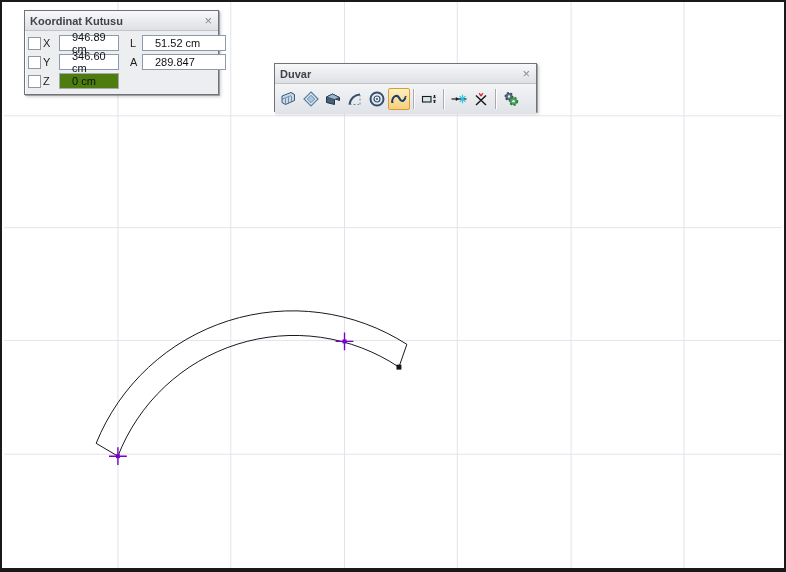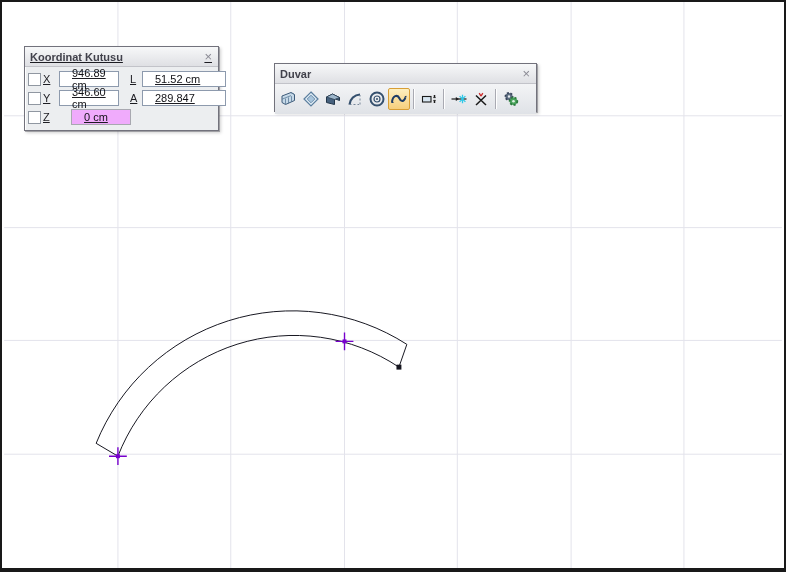--- a/index.html
+++ b/index.html
@@ -22,31 +22,31 @@
     font-weight:bold;color:#41414b;
     background:linear-gradient(#f7f8f9,#dfe0e4);
     border-bottom:1px solid #c2c3c9;
   }
   .panel-title .close{
     margin-left:auto;color:#8a8a94;font-size:13px;line-height:13px;
     font-weight:normal;cursor:default;padding:0 1px;
   }
 
   
-  .coordbox{left:22px;top:44px;width:193px;height:83px;text-decoration:underline;}
+  .coordbox{left:22px;top:8px;width:193px;height:83px;}
   .coord-rows{padding:4px 5px 3px 3px;display:flex;flex-direction:column;gap:3px;}
   .coord-row{display:flex;align-items:center;height:16px;}
   .cb{width:11px;height:11px;background:#ffffff;border:1px solid #9097a1;flex:none;}
   .axis{width:16px;padding-left:2px;flex:none;}
   .field{
     width:60px;height:16px;box-sizing:border-box;flex:none;
     border:1px solid #8d9aad;background:#ffffff;
     display:flex;align-items:center;padding-left:12px;color:#101014;
   }
-  .field.disabled{background:#f0abfc;border-color:#a8a8b0;margin-left:12px;}
+  .field.disabled{background:#4d7c0f;border-color:#a8a8b0;}
   .aux-label{margin-left:11px;width:12px;flex:none;}
   .field.aux{width:84px;}
 
   
   .duvar{left:272px;top:61px;width:261px;height:47px;}
   .tb-row{
     display:flex;align-items:center;padding:2px 3px;height:26px;
     background:linear-gradient(#f3f4f6,#dfe2e7);
   }
   .tbtn{

